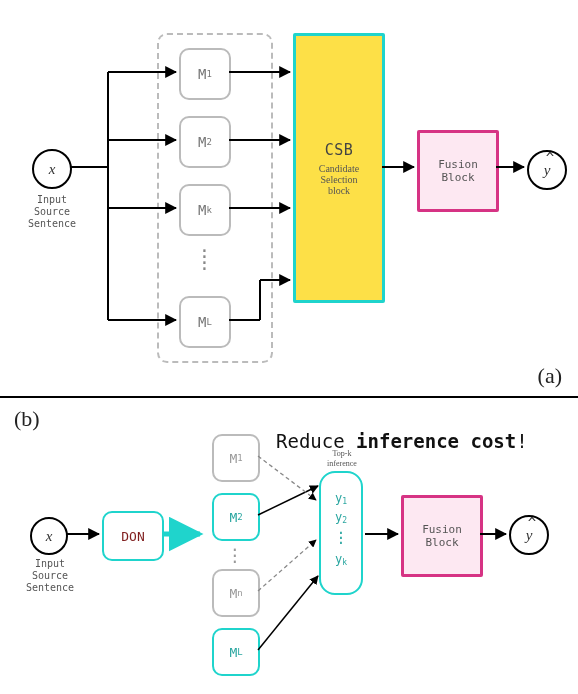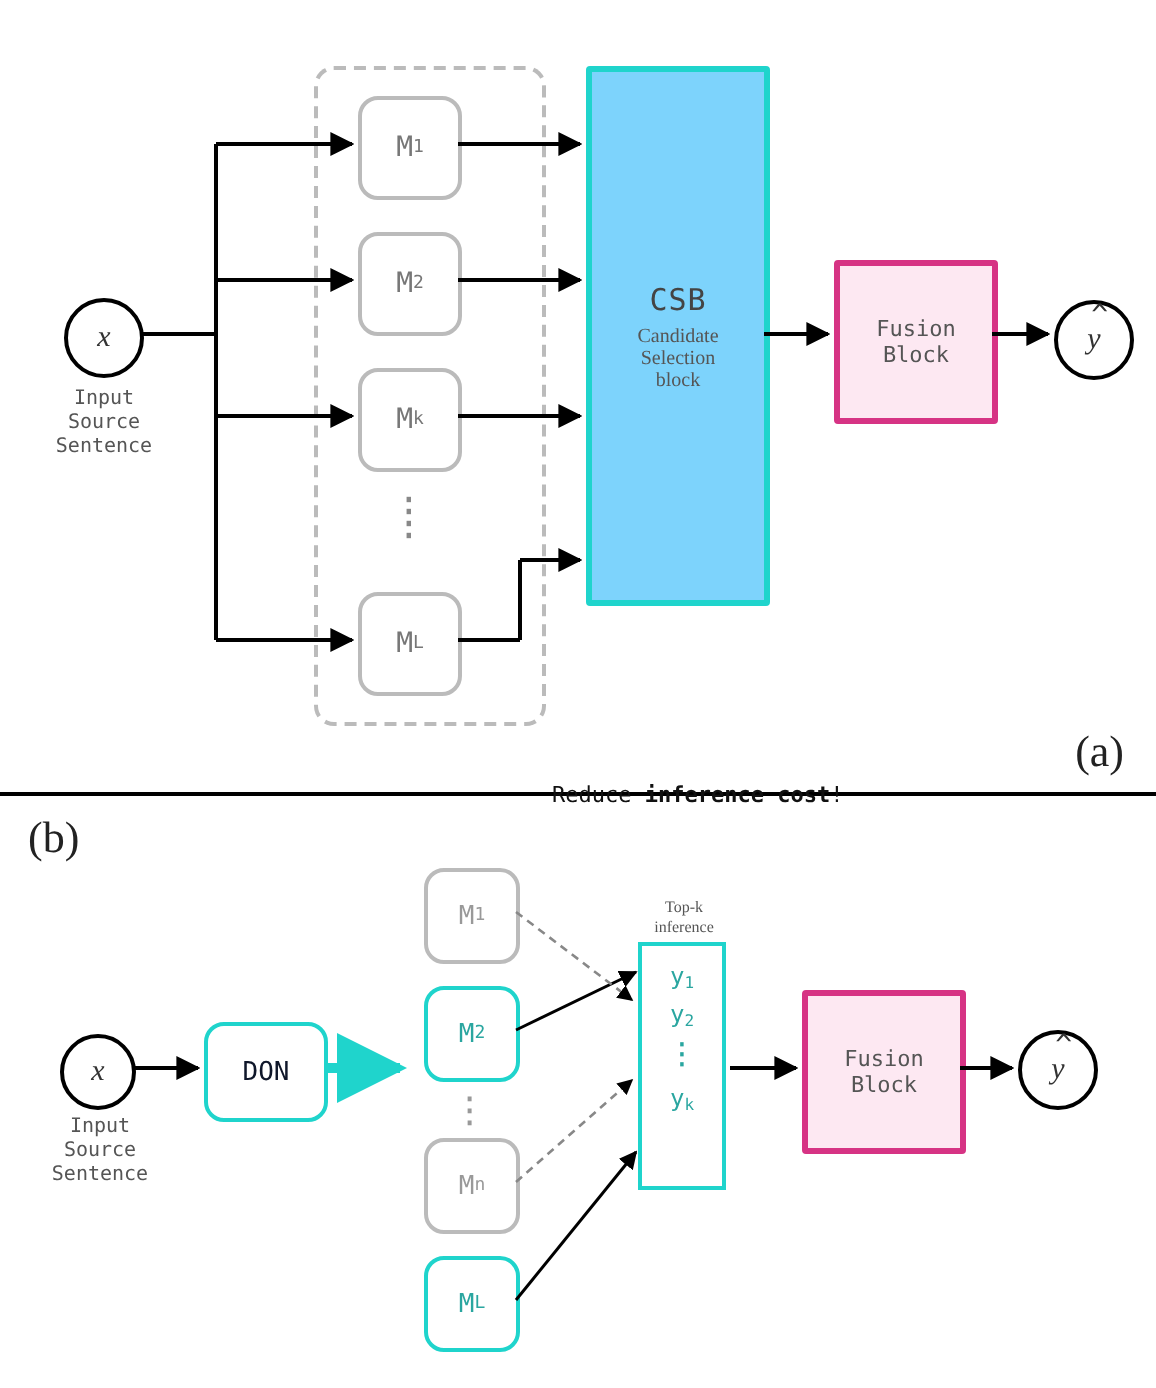--- a/index.html
+++ b/index.html
@@ -13,50 +13,50 @@
   
   .a-input-circle{left:32px;top:149px;width:36px;height:36px;border:2px solid #000;border-radius:50%;font-size:15px;font-family:Georgia,serif;font-style:italic}
   .a-input-label{left:19px;top:194px;width:66px;font-size:10px;line-height:12px;color:#555}
   .a-dotted{left:157px;top:33px;width:112px;height:326px;border:2px dashed #bbb;border-radius:10px}
   .a-m1{left:179px;top:48px}
   .a-m2{left:179px;top:116px}
   .a-mk{left:179px;top:184px}
   .a-ml{left:179px;top:296px}
   .mbox{width:48px;height:48px;border:2px solid #bbb;border-radius:10px;color:#777;font-size:14px}
   .mbox sub{font-size:9px;vertical-align:-2px}
-  .a-csb{left:293px;top:33px;width:86px;height:264px;border:3px solid #1fd4cc;background:#7dd3fc;border-radius:2px}
+  .a-csb{left:293px;top:33px;width:86px;height:264px;border:3px solid #1fd4cc;background:#fde047;border-radius:2px}
   .a-csb-big{font-size:15px;letter-spacing:0.5px;color:#444}
   .a-csb-small{font-size:10px;line-height:11px;color:#555;margin-top:4px;font-family:Georgia,serif}
   .a-fusion{left:417px;top:130px;width:76px;height:76px;border:3px solid #d63384;background:#fde8f2;border-radius:2px;font-size:11px;line-height:13px;color:#555}
   .a-out{left:527px;top:150px;width:36px;height:36px;border:2px solid #000;border-radius:50%;font-family:Georgia,serif;font-size:15px}
   .a-dots{left:199px;top:248px;width:8px;text-align:center;line-height:6px;color:#888;font-size:18px;letter-spacing:0}
   .a-out .hat{position:relative}
   .a-out .hat::before{content:"^";position:absolute;top:-12px;left:2px;font-size:14px;font-style:normal;font-family:ui-monospace,Menlo,Consolas,monospace}
   .a-label{right:16px;top:363px;font-size:22px;font-family:Georgia,serif;color:#222}
 
   .divider{left:0;top:396px;width:578px;border-top:2px solid #000}
 
   
   .b-label{left:14px;top:406px;font-size:22px;font-family:Georgia,serif;color:#222}
-  .b-tagline{left:276px;top:391px;font-size:11px;color:#111}
+  .b-tagline{left:276px;top:430px;font-size:19px;color:#111}
   .b-tagline b{font-weight:700}
   .b-input-circle{left:30px;top:517px;width:34px;height:34px;border:2px solid #000;border-radius:50%;font-size:15px;font-family:Georgia,serif;font-style:italic}
   .b-input-label{left:17px;top:558px;width:66px;font-size:10px;line-height:12px;color:#555}
-  .b-don{left:102px;top:511px;width:58px;height:46px;border:2.5px solid #1fd4cc;border-radius:10px;color:#0f172a;font-size:13px}
+  .b-don{left:102px;top:511px;width:58px;height:46px;border:2.5px solid #1fd4cc;border-radius:10px;color:#7f1d1d;font-size:13px}
   .b-m1{left:212px;top:434px}
   .b-m2{left:212px;top:493px}
   .b-mn{left:212px;top:569px}
   .b-ml{left:212px;top:628px}
   .b-mbox{width:44px;height:44px;border-radius:10px;font-size:13px}
   .b-mgray{border:2px solid #bbb;color:#999}
   .b-mteal{border:2px solid #1fd4cc;color:#2aa6a0}
   .b-mbox sub{font-size:9px;vertical-align:-2px}
   .b-dots1{left:230px;top:547px;width:8px;text-align:center;line-height:6px;color:#999;font-size:16px}
   .b-candlbl{left:314px;top:449px;font-size:8px;line-height:10px;width:56px;color:#555;font-family:Georgia,serif}
-  .b-cand{left:319px;top:471px;width:44px;height:124px;border:2px solid #1fd4cc;border-radius:0;display:flex;flex-direction:column;align-items:center;color:#2aa6a0;font-size:12px;padding-top:6px;box-sizing:border-box}
+  .b-cand{left:319px;top:471px;width:44px;height:124px;border:2px solid #1fd4cc;border-radius:16px;display:flex;flex-direction:column;align-items:center;color:#2aa6a0;font-size:12px;padding-top:16px;box-sizing:border-box}
   .b-cand .y{margin:2px 0}
   .b-cand .dots{font-size:14px;line-height:5px;margin:4px 0;color:#2aa6a0}
   .b-cand sub{font-size:8px;vertical-align:-2px}
   .b-fusion{left:401px;top:495px;width:76px;height:76px;border:3px solid #d63384;background:#fde8f2;border-radius:2px;font-size:11px;line-height:13px;color:#555}
   .b-out{left:509px;top:515px;width:36px;height:36px;border:2px solid #000;border-radius:50%;font-family:Georgia,serif;font-size:15px}
   .b-out .hat{position:relative}
   .b-out .hat::before{content:"^";position:absolute;top:-12px;left:2px;font-size:14px;font-style:normal;font-family:ui-monospace,Menlo,Consolas,monospace}
 
   
   .svglayer{position:absolute;left:0;top:0;width:578px;height:694px;pointer-events:none}

